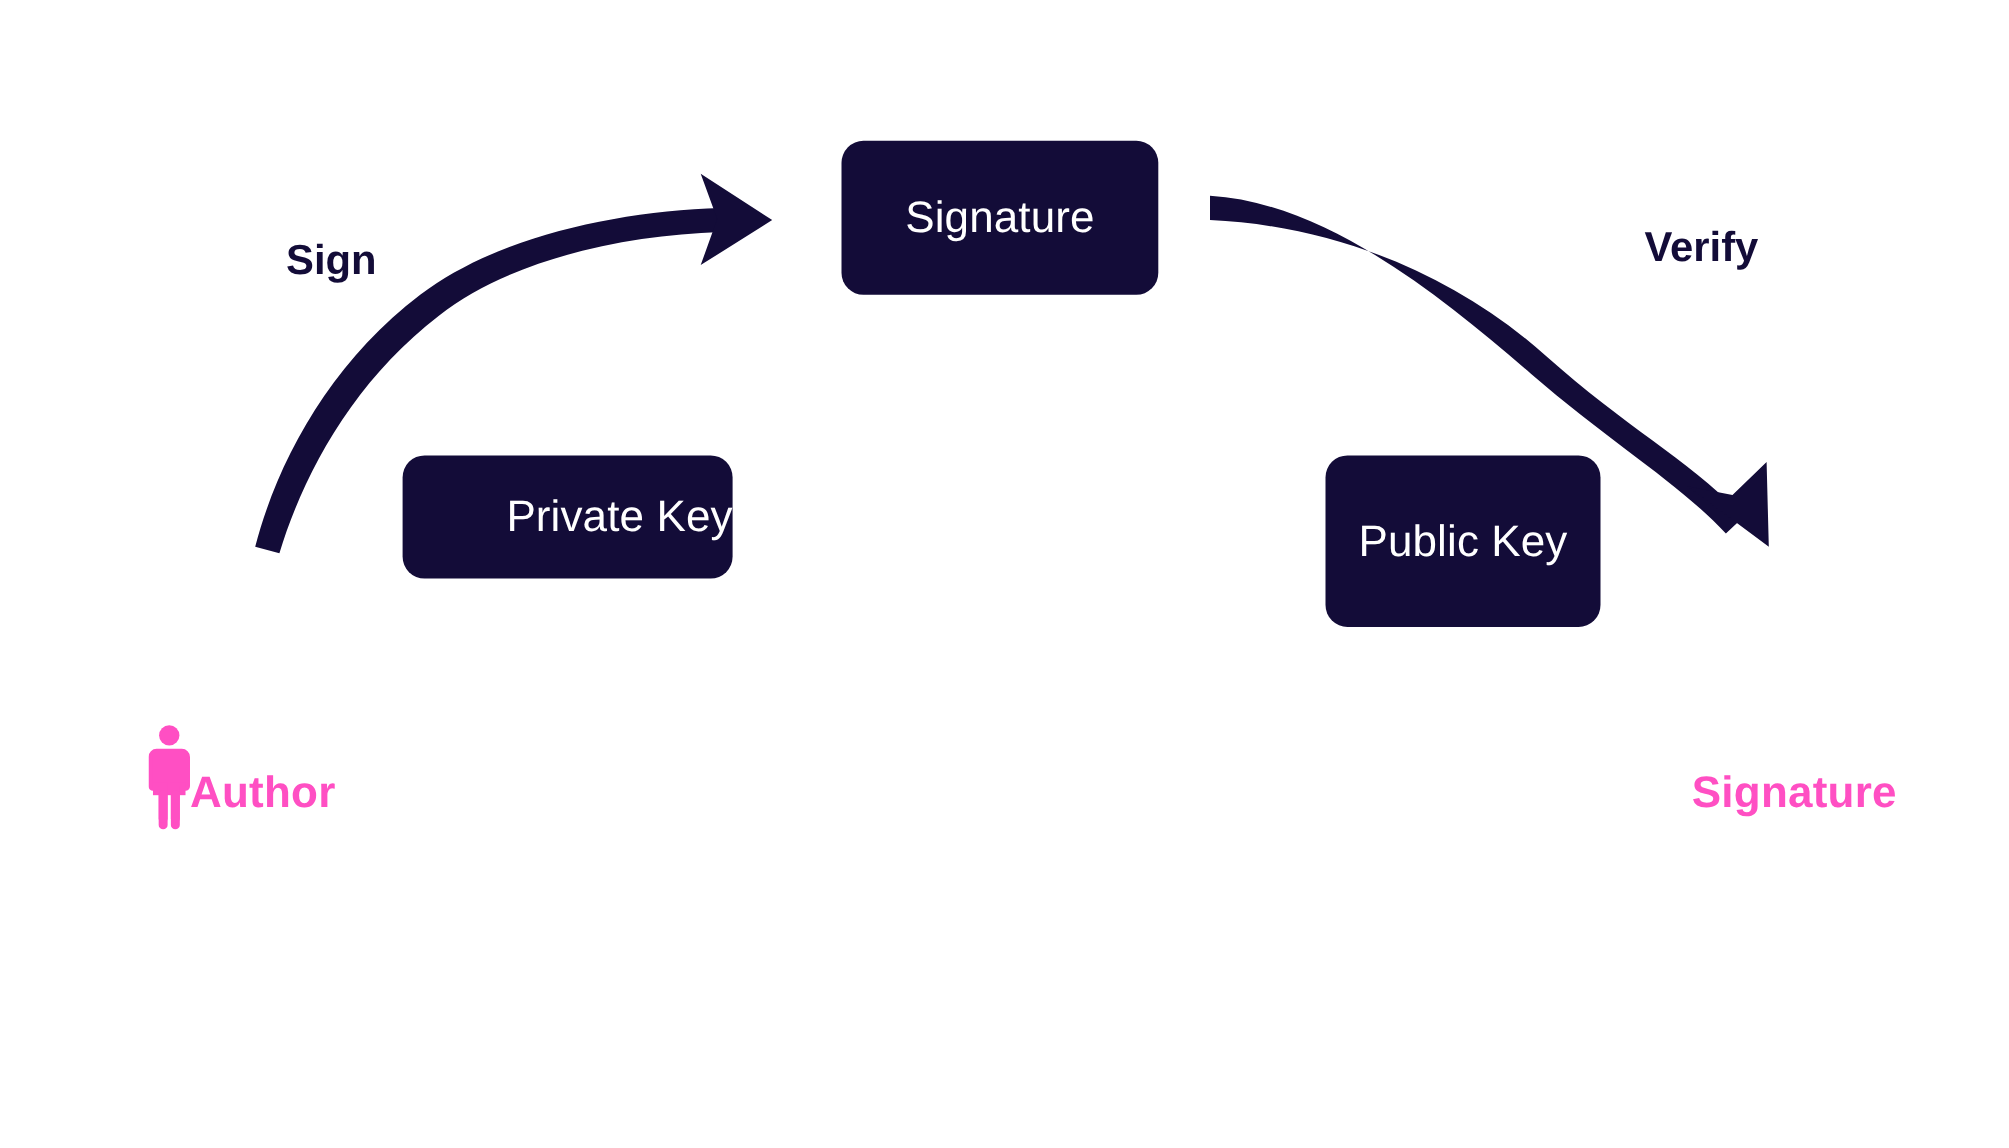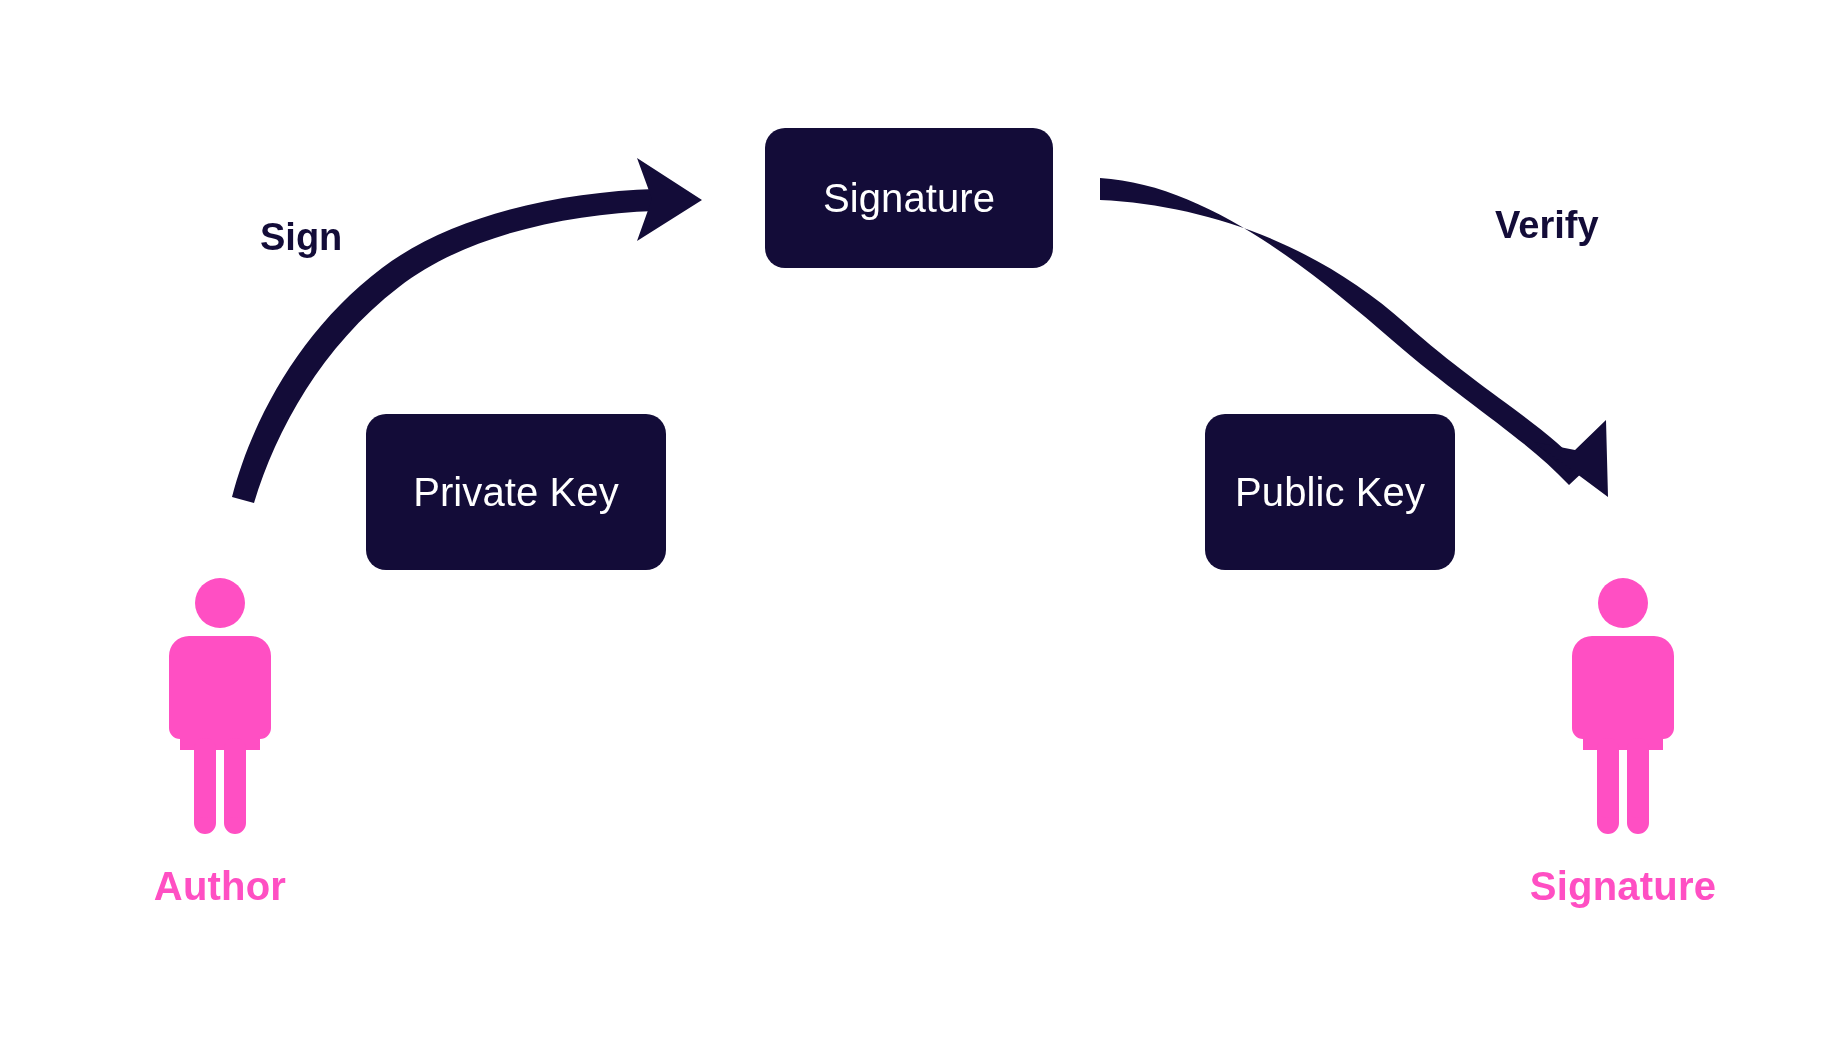--- a/index.html
+++ b/index.html
@@ -43,21 +43,22 @@
   #node-signature {
     left: 765px;
     top: 128px;
     width: 288px;
     height: 140px;
   }
   #node-private-key {
     left: 366px;
     top: 414px;
     width: 300px;
-    height: 156px;
+    height: 112px;
+    justify-content: flex-end;
   }
   #node-public-key {
     left: 1205px;
     top: 414px;
     width: 250px;
     height: 156px;
   }
   .edge-label {
     position: absolute;
     color: #130C38;
@@ -72,21 +73,21 @@
     margin-top: 12px;
   }
   #edge-label-verify {
     left: 1495px;
     top: 204px;
   }
   .actor {
     position: absolute;
     width: 170px;
     display: flex;
-    flex-direction: column;
+    flex-direction: row;
     align-items: center;
   }
   #actor-author {
     left: 135px;
     top: 578px;
   }
   #actor-verifier {
     left: 1538px;
     top: 578px;
   }

